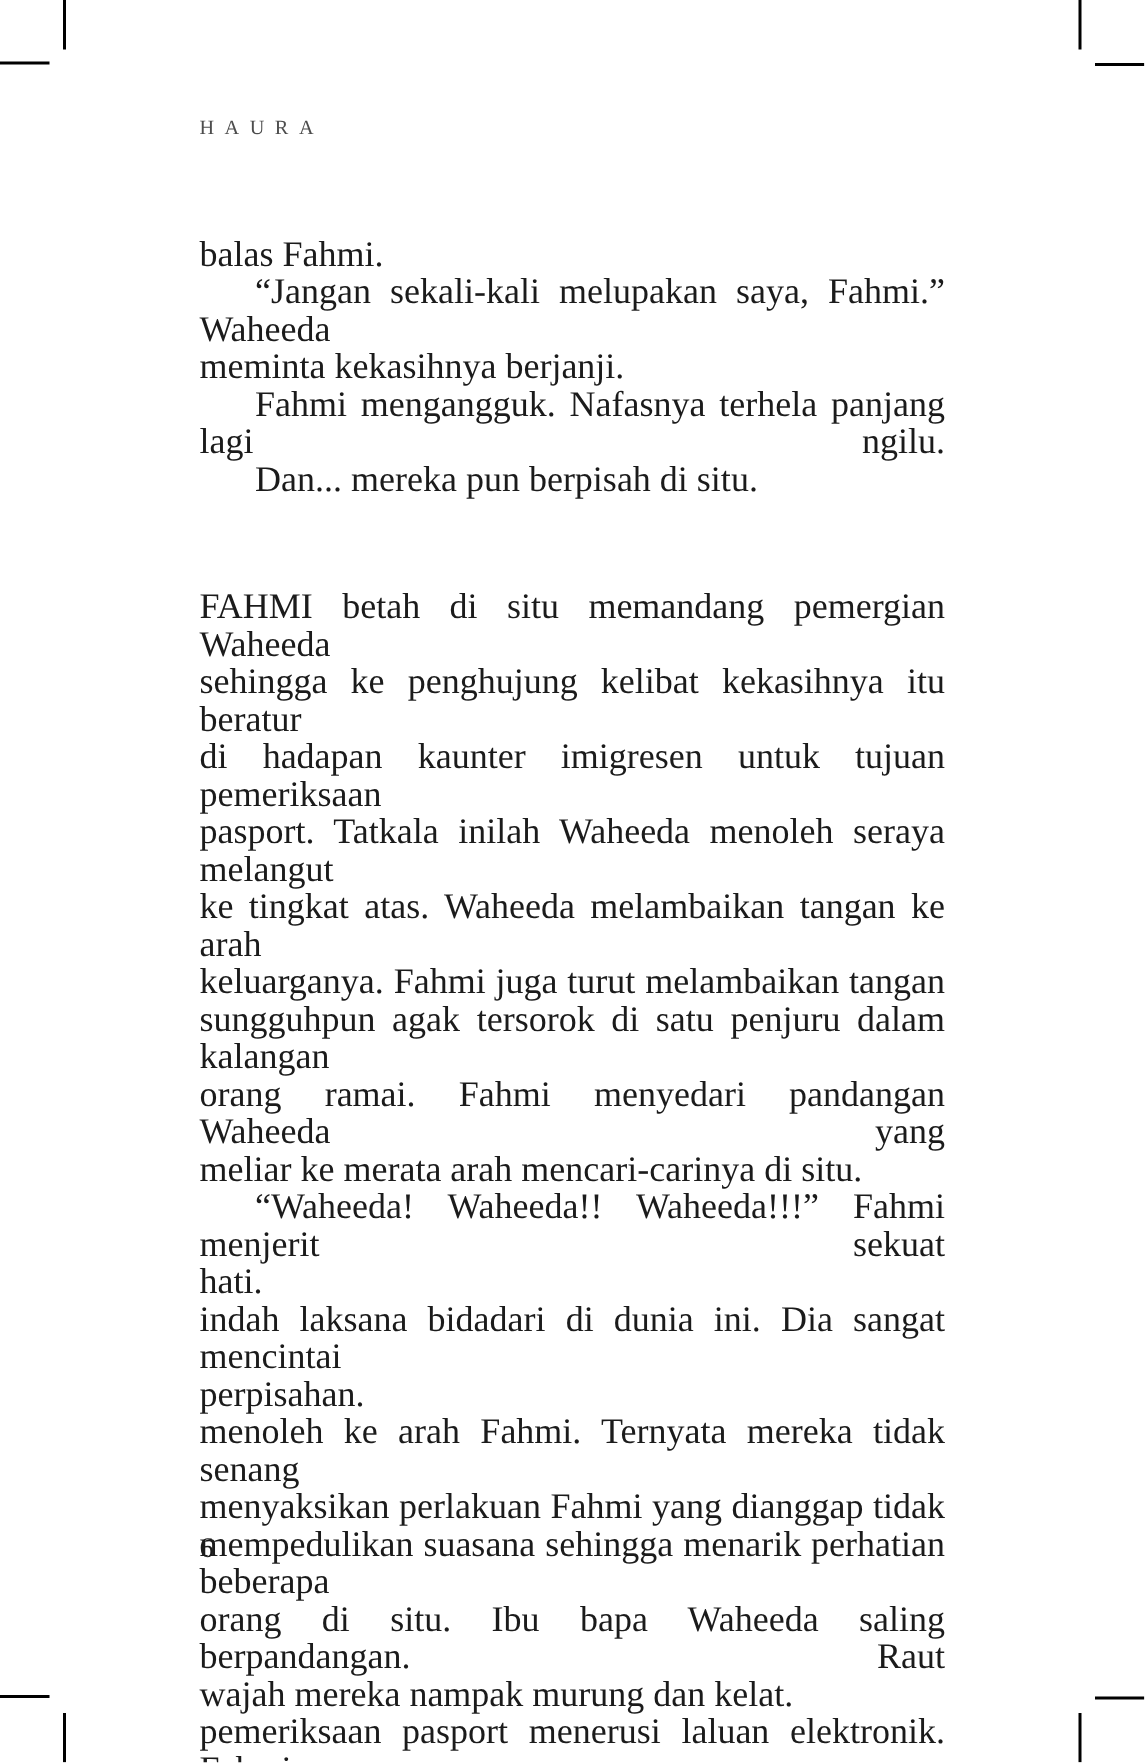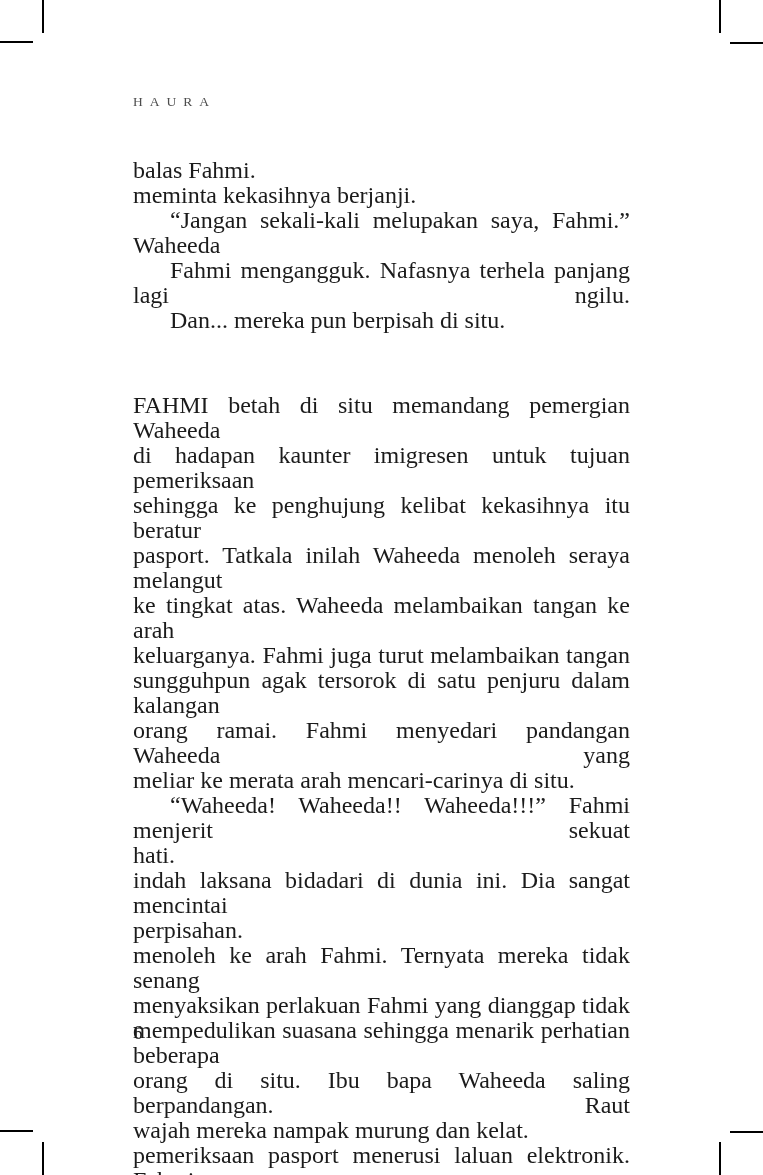--- a/index.html
+++ b/index.html
@@ -25,21 +25,21 @@
   .mark.tr-v { left: 719px; top: 0;       width: 2px;  height: 33px; }
   .mark.tr-h { left: 730px; top: 42px;    width: 33px; height: 2px;  }
   .mark.bl-h { left: 0;     top: 1130px;  width: 33px; height: 2px;  }
   .mark.bl-v { left: 42px;  top: 1142px;  width: 2px;  height: 33px; }
   .mark.br-h { left: 730px; top: 1131px;  width: 33px; height: 2px;  }
   .mark.br-v { left: 719px; top: 1142px;  width: 2px;  height: 33px; }
 
   .running-header {
     position: absolute;
     left: 133px;
-    top: 94px;
+    top: 77px;
     font-size: 13.5px;
     letter-spacing: 7px;
     color: #4d4d4d;
     white-space: nowrap;
   }
   .text-block {
     position: absolute;
     left: 133px;
     top: 158px;
     width: 497px;
@@ -78,33 +78,33 @@
   <div class="mark br-h"></div>
   <div class="mark br-v"></div>
 
   <div class="running-header">HAURA</div>
 
   <div class="text-block">
       <div class="para">
         <div class="line endline">balas Fahmi.</div>
       </div>
       <div class="para">
+        <div class="line indent">“Jangan sekali-kali melupakan saya, Fahmi.” Waheeda</div>
         <div class="line endline">meminta kekasihnya berjanji.</div>
-        <div class="line indent">“Jangan sekali-kali melupakan saya, Fahmi.” Waheeda</div>
       </div>
       <div class="para">
         <div class="line indent">Fahmi mengangguk. Nafasnya terhela panjang lagi ngilu.</div>
       </div>
       <div class="para section-break">
         <div class="line indent endline">Dan... mereka pun berpisah di situ.</div>
       </div>
       <div class="para">
         <div class="line">FAHMI betah di situ memandang pemergian Waheeda</div>
+        <div class="line">sehingga ke penghujung kelibat kekasihnya itu beratur</div>
         <div class="line">di hadapan kaunter imigresen untuk tujuan pemeriksaan</div>
-        <div class="line">sehingga ke penghujung kelibat kekasihnya itu beratur</div>
         <div class="line">pasport. Tatkala inilah Waheeda menoleh seraya melangut</div>
         <div class="line">ke tingkat atas. Waheeda melambaikan tangan ke arah</div>
         <div class="line">keluarganya. Fahmi juga turut melambaikan tangan</div>
         <div class="line">sungguhpun agak tersorok di satu penjuru dalam kalangan</div>
         <div class="line">orang ramai. Fahmi menyedari pandangan Waheeda yang</div>
         <div class="line endline">meliar ke merata arah mencari-carinya di situ.</div>
       </div>
       <div class="para">
         <div class="line indent">“Waheeda! Waheeda!! Waheeda!!!” Fahmi menjerit sekuat</div>
         <div class="line endline">hati.</div>

